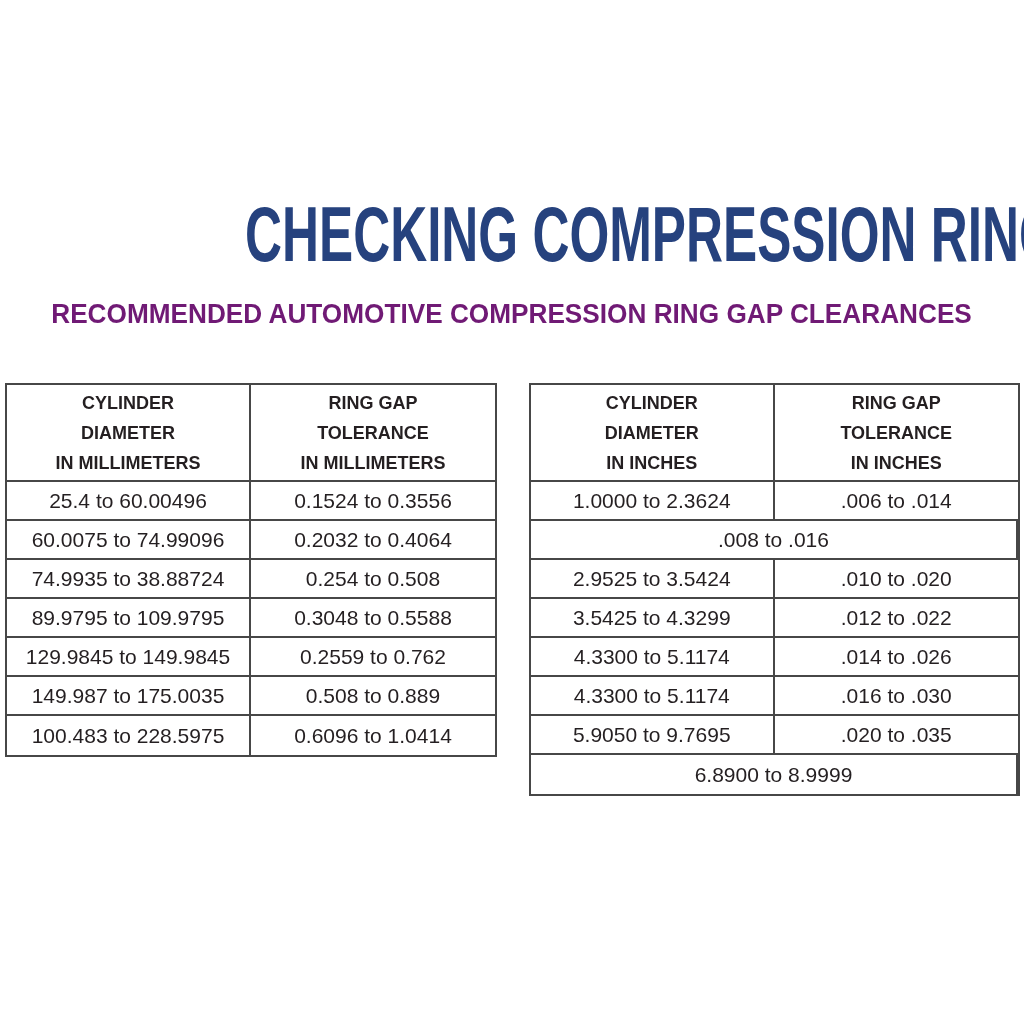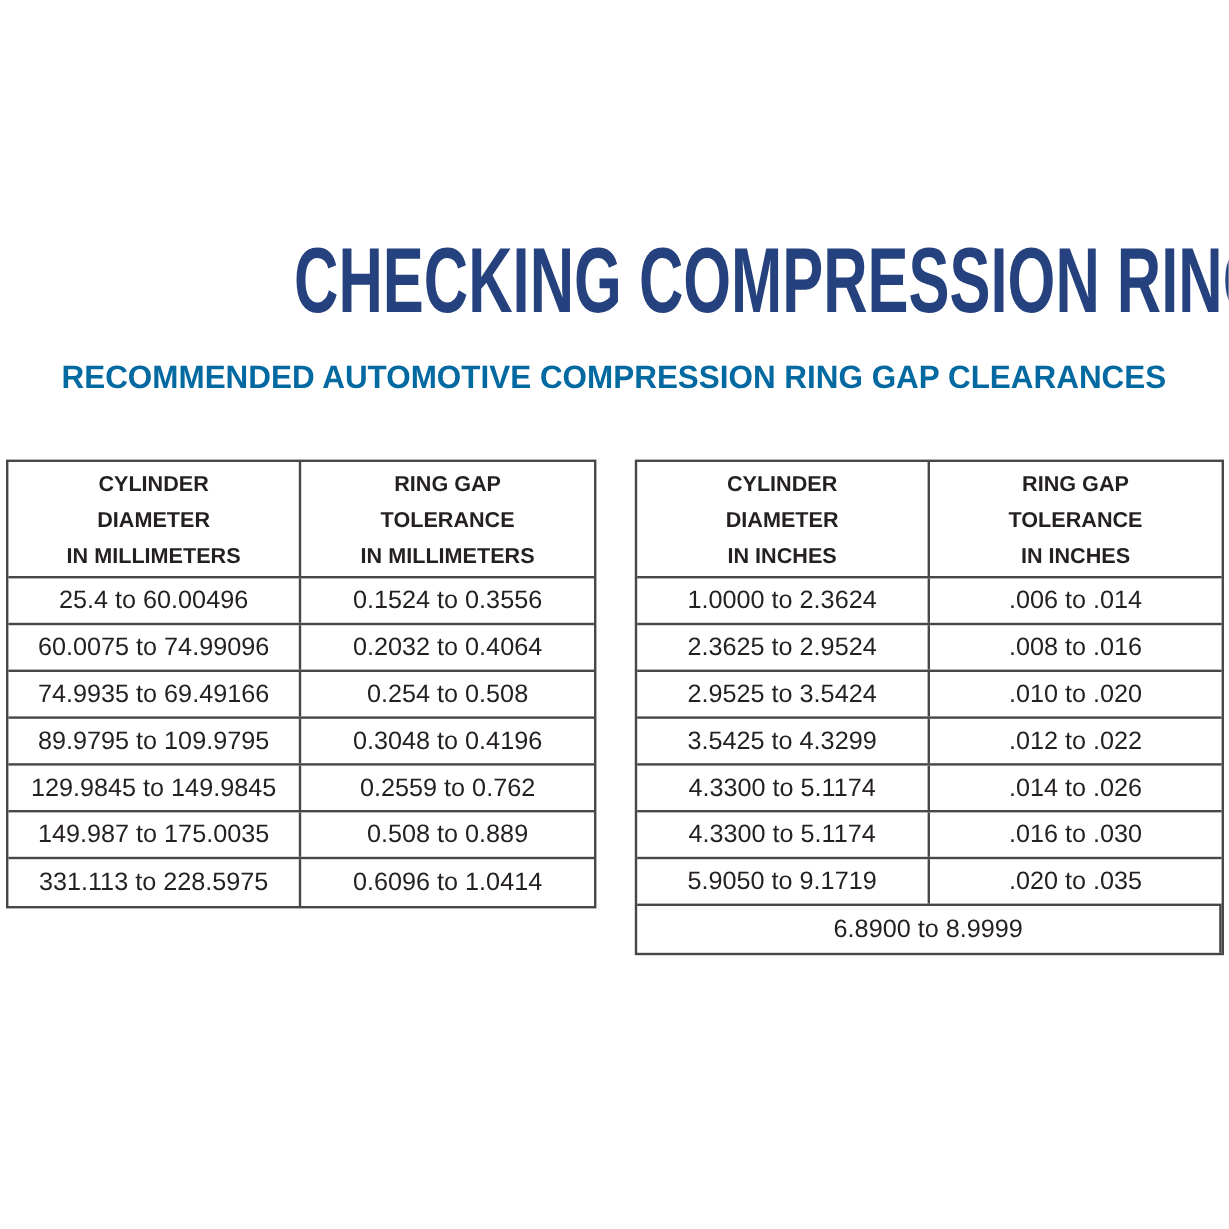--- a/index.html
+++ b/index.html
@@ -37,21 +37,21 @@
   .subtitle {
     position: absolute;
     top: 298px;
     left: 0;
     width: 1024px;
     margin: 0;
     text-align: center;
     font-size: 27px;
     line-height: 32px;
     font-weight: bold;
-    color: #0369a1;
+    color: #701a75;
     white-space: nowrap;
   }
   .subtitle-inner {
     display: inline-block;
     transform: scaleX(0.97);
     transform-origin: 50% 50%;
   }
   .rg-table {
     position: absolute;
     top: 383px;
@@ -118,37 +118,37 @@
     </div>
     <div class="tr">
       <div class="td">25.4 to 60.00496</div>
       <div class="td">0.1524 to 0.3556</div>
     </div>
     <div class="tr">
       <div class="td">60.0075 to 74.99096</div>
       <div class="td">0.2032 to 0.4064</div>
     </div>
     <div class="tr">
-      <div class="td">74.9935 to 69.49166</div>
+      <div class="td">74.9935 to 38.88724</div>
       <div class="td">0.254 to 0.508</div>
     </div>
     <div class="tr">
       <div class="td">89.9795 to 109.9795</div>
-      <div class="td">0.3048 to 0.4196</div>
+      <div class="td">0.3048 to 0.5588</div>
     </div>
     <div class="tr">
       <div class="td">129.9845 to 149.9845</div>
       <div class="td">0.2559 to 0.762</div>
     </div>
     <div class="tr">
       <div class="td">149.987 to 175.0035</div>
       <div class="td">0.508 to 0.889</div>
     </div>
     <div class="tr">
-      <div class="td">331.113 to 228.5975</div>
+      <div class="td">100.483 to 228.5975</div>
       <div class="td">0.6096 to 1.0414</div>
     </div>
   </section>
 
   <section class="rg-table in">
     <div class="thead">
       <div class="th">
         <span>CYLINDER</span>
         <span>DIAMETER</span>
         <span>IN INCHES</span>
@@ -157,41 +157,40 @@
         <span>RING GAP</span>
         <span>TOLERANCE</span>
         <span>IN INCHES</span>
       </div>
     </div>
     <div class="tr">
       <div class="td">1.0000 to 2.3624</div>
       <div class="td">.006 to .014</div>
     </div>
     <div class="tr">
-      <div class="td">2.3625 to 2.9524</div>
       <div class="td">.008 to .016</div>
     </div>
     <div class="tr">
       <div class="td">2.9525 to 3.5424</div>
       <div class="td">.010 to .020</div>
     </div>
     <div class="tr">
       <div class="td">3.5425 to 4.3299</div>
       <div class="td">.012 to .022</div>
     </div>
     <div class="tr">
       <div class="td">4.3300 to 5.1174</div>
       <div class="td">.014 to .026</div>
     </div>
     <div class="tr">
       <div class="td">4.3300 to 5.1174</div>
       <div class="td">.016 to .030</div>
     </div>
     <div class="tr">
-      <div class="td">5.9050 to 9.1719</div>
+      <div class="td">5.9050 to 9.7695</div>
       <div class="td">.020 to .035</div>
     </div>
     <div class="tr">
       <div class="td">6.8900 to 8.9999</div>
     </div>
   </section>
 
 </div>
 
 </body></html>

